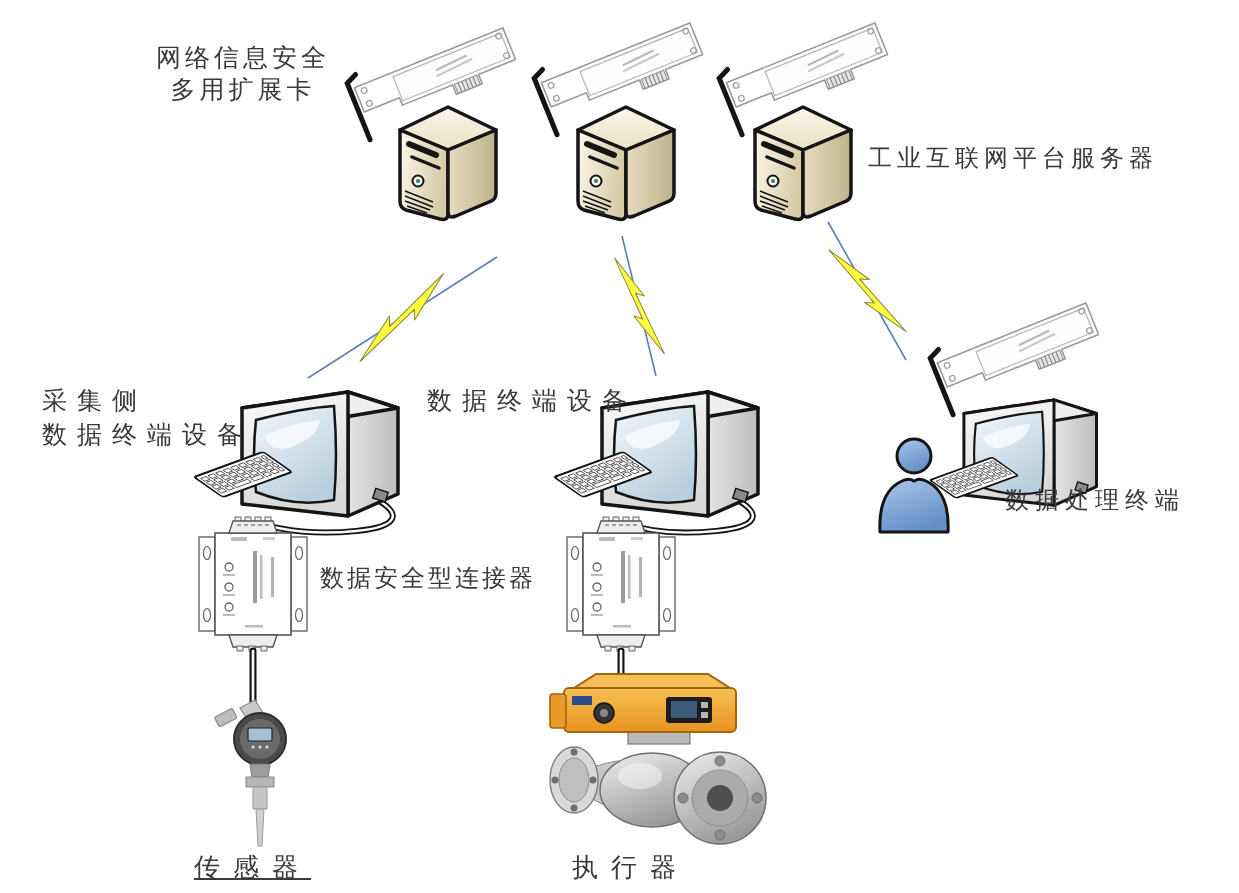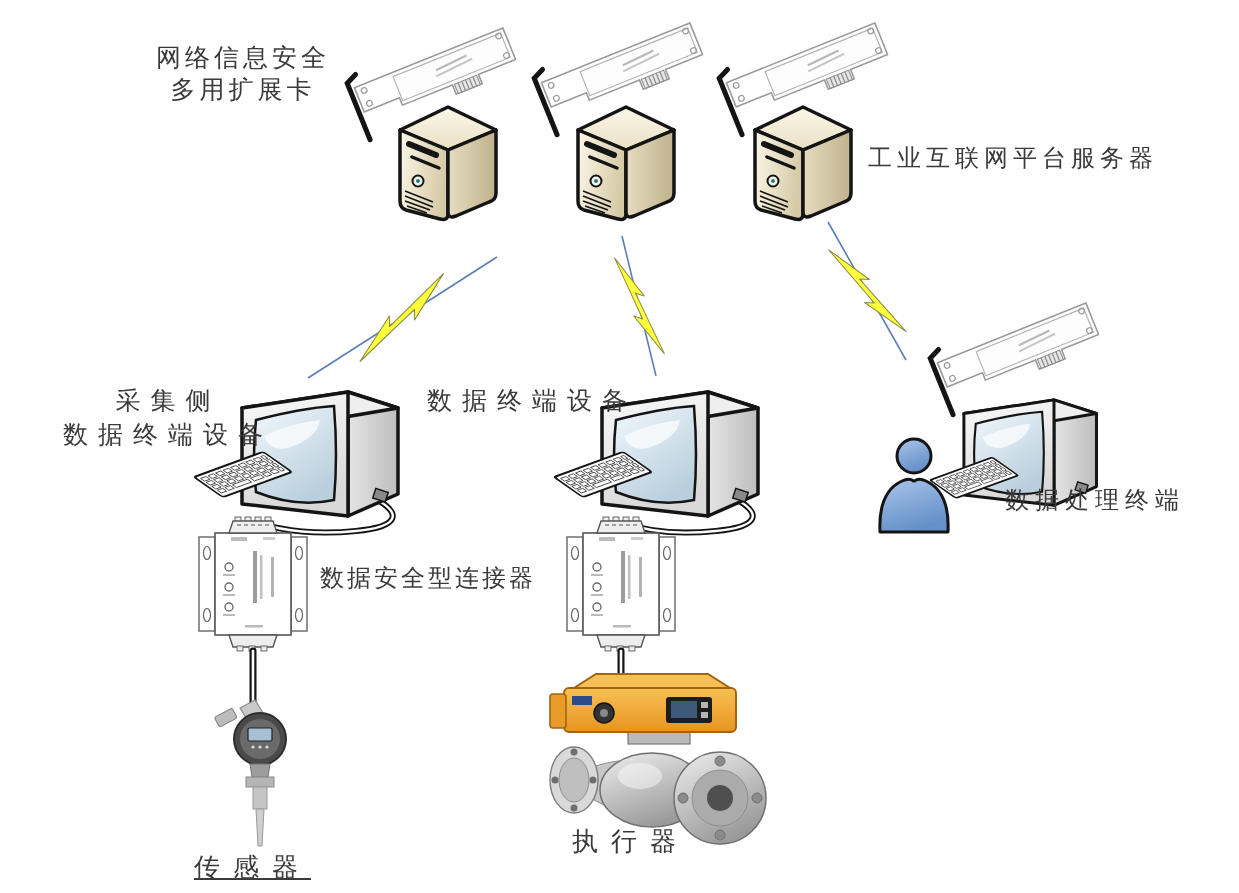--- a/index.html
+++ b/index.html
@@ -5,26 +5,26 @@
   html,body{margin:0;padding:0;background:#fff;}
   .canvas{
     position:relative;width:1239px;height:893px;background:#FFFFFF;overflow:hidden;
     font-family:"Liberation Serif","DejaVu Serif",serif;
   }
   .diagram-svg{position:absolute;left:0;top:0;}
   .lbl{position:absolute;color:#3A3A3A;z-index:5;}
   .lbl span{display:block;}
   .lbl-expansion{left:126px;top:42px;width:234px;text-align:center;font-size:25px;line-height:32px;letter-spacing:4px;}
   .lbl-platform{left:868px;top:142px;font-size:24px;letter-spacing:5px;white-space:nowrap;}
-  .lbl-collect{left:42px;top:384px;width:252px;text-align:center;font-size:25px;line-height:34px;letter-spacing:10px;}
+  .lbl-collect{left:42px;top:384px;width:252px;text-align:left;font-size:25px;line-height:34px;letter-spacing:10px;}
   .lbl-exec{left:406px;top:384px;width:252px;text-align:center;font-size:25px;line-height:34px;letter-spacing:10px;}
   .lbl-connector{left:320px;top:562px;font-size:24px;letter-spacing:3px;white-space:nowrap;}
   .lbl-processing{left:1005px;top:484px;font-size:24px;letter-spacing:6px;white-space:nowrap;}
   .lbl-sensor{left:194px;top:850px;font-size:26px;letter-spacing:13px;white-space:nowrap;text-decoration:underline;}
-  .lbl-actuator{left:572px;top:824px;font-size:26px;letter-spacing:13px;white-space:nowrap;}
+  .lbl-actuator{left:572px;top:850px;font-size:26px;letter-spacing:13px;white-space:nowrap;}
 </style>
 </head>
 <body>
 
 <div class="canvas">
 
 <svg class="diagram-svg" width="1239" height="893" viewBox="0 0 1239 893">
   <defs>
     <linearGradient id="gTop" x1="0" y1="0" x2="0" y2="1">
       <stop offset="0" stop-color="#FBF7E8"></stop>

